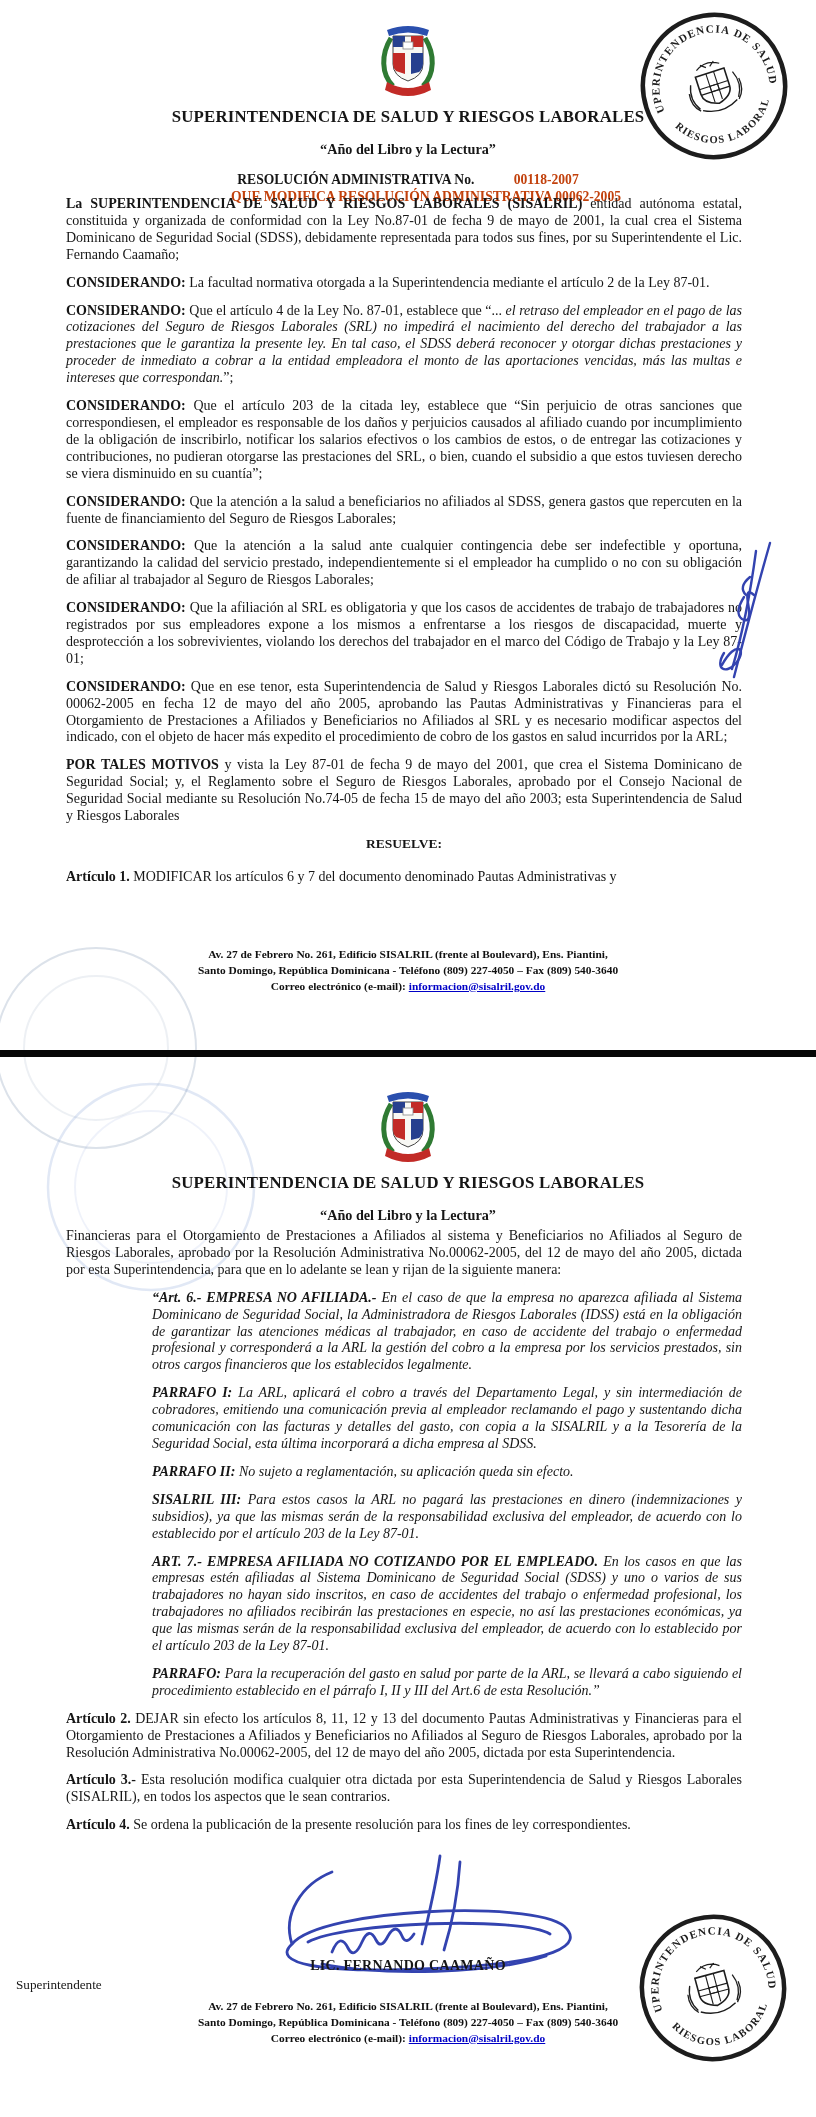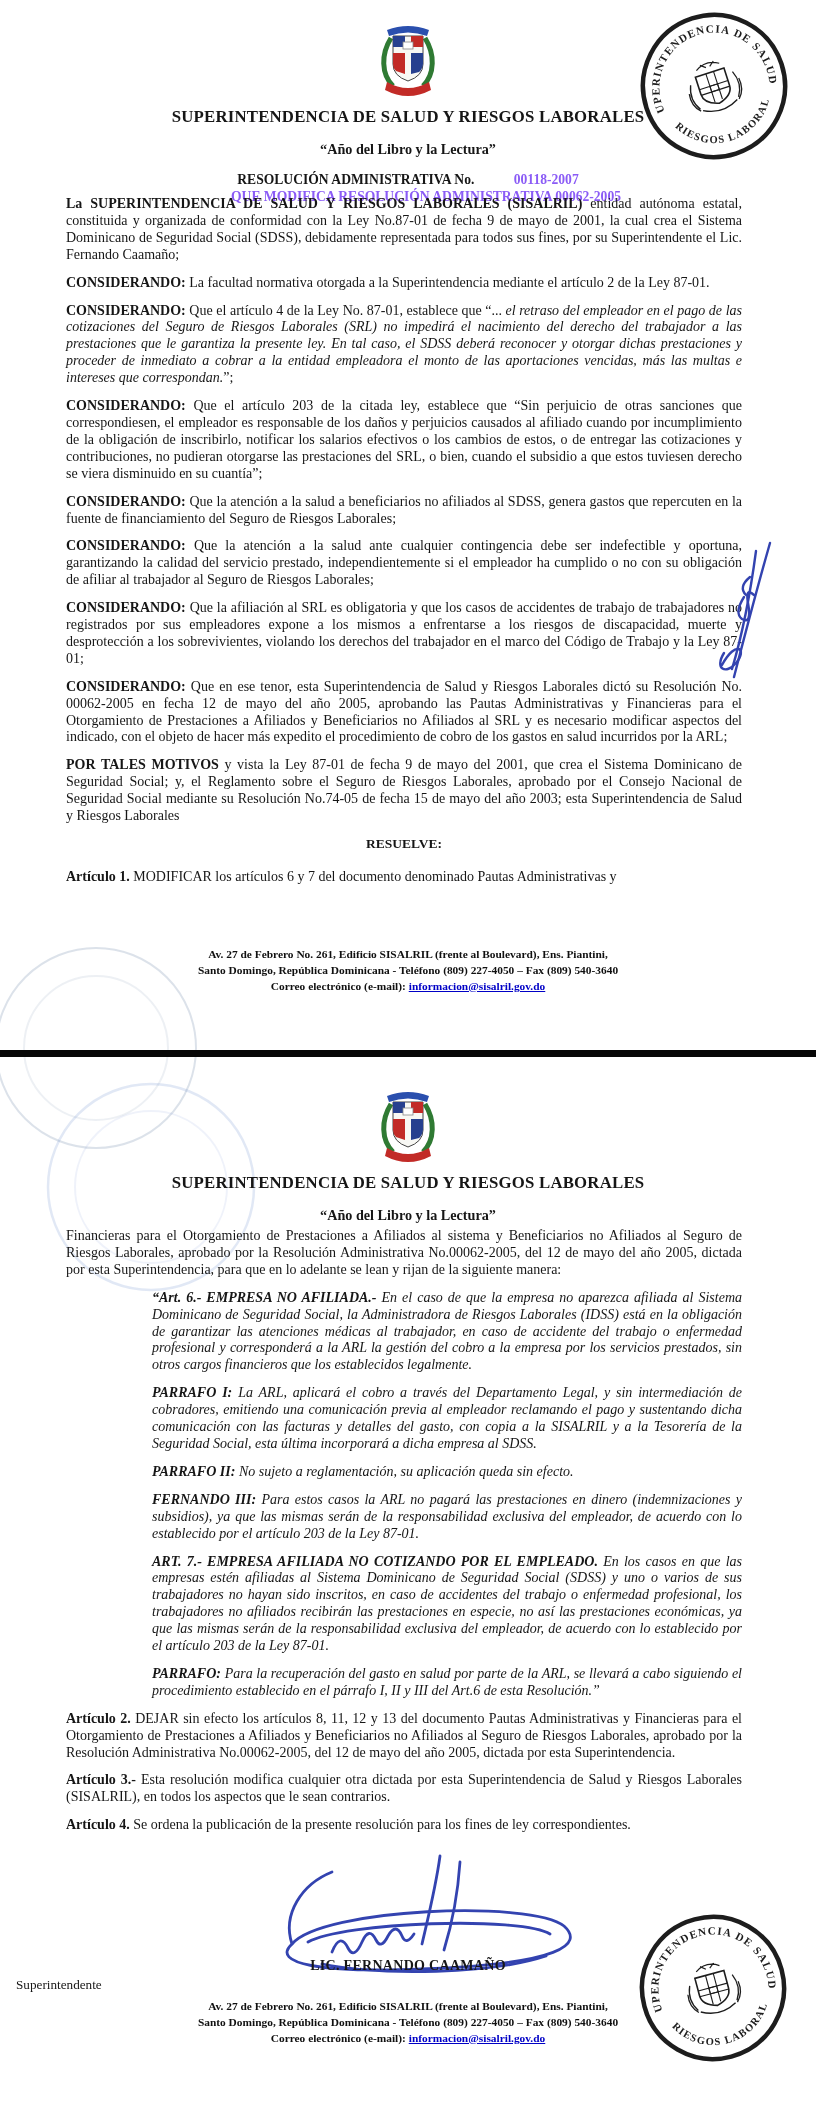--- a/index.html
+++ b/index.html
@@ -6,21 +6,21 @@
   html,body { background:#ffffff; }
   body { width:816px; font-family:"Liberation Serif", serif; color:#161616; }
   .document { position:relative; width:816px; height:2117px; background:#fff; overflow:hidden; }
 
   
   .page-header { position:absolute; left:0; width:816px; text-align:center; }
   .arms { display:block; margin:0 auto; }
   .org-name { font-size:16.8px; font-weight:bold; letter-spacing:.2px; margin-top:3px; }
   .motto { font-size:14.2px; font-weight:bold; margin-top:14px; }
   .res-block { margin-top:13px; font-weight:bold; font-size:13.6px; line-height:17px; }
-  .blue { color:#8b5cf6;margin-left:36px; }
+  .blue { color:#c2410c;margin-left:36px; }
 
   
   .body-col { position:absolute; left:66px; width:676px; }
   .par { text-align:justify; font-size:14px; line-height:16.9px; margin-bottom:11px; }
   .par b { font-weight:bold; }
   .quoted { margin-left:86px; font-style:italic; }
   .resuelve { text-align:center; font-weight:bold; font-size:13.5px; margin:8px 0 17px; }
 
   
   .page-footer { position:absolute; left:0; width:816px; text-align:center; font-weight:bold; font-size:11.4px; line-height:16px; color:#101010; }
@@ -136,21 +136,21 @@
     </svg>
     <div class="org-name">SUPERINTENDENCIA DE SALUD Y RIESGOS LABORALES</div>
     <div class="motto">“Año del Libro y la Lectura”</div>
   </div>
 
   <div class="body-col" style="top:1228px;">
     <p class="par">Financieras para el Otorgamiento de Prestaciones a Afiliados al sistema y Beneficiarios no Afiliados al Seguro de Riesgos Laborales, aprobado por la Resolución Administrativa No.00062-2005, del 12 de mayo del año 2005, dictada por esta Superintendencia, para que en lo adelante se lean y rijan de la siguiente manera:</p>
     <p class="par quoted"><b>“Art. 6.- EMPRESA NO AFILIADA.-</b><span> En el caso de que la empresa no aparezca afiliada al Sistema Dominicano de Seguridad Social, la Administradora de Riesgos Laborales (IDSS) está en la obligación de garantizar las atenciones médicas al trabajador, en caso de accidente del trabajo o enfermedad profesional y corresponderá a la ARL  la gestión del cobro a la empresa por los servicios prestados, sin otros cargos financieros que los establecidos legalmente.</span></p>
     <p class="par quoted"><b>PARRAFO I:</b><span> La ARL, aplicará el cobro a través del Departamento Legal, y sin intermediación de cobradores, emitiendo una comunicación previa al empleador reclamando el pago y sustentando dicha comunicación con las facturas y detalles del gasto, con copia a la SISALRIL y a la Tesorería de la Seguridad Social, esta última incorporará a dicha empresa al SDSS.</span></p>
     <p class="par quoted"><b>PARRAFO II:</b><span> No sujeto a reglamentación, su  aplicación queda sin efecto.</span></p>
-    <p class="par quoted"><b>FERNANDO III:</b><span> Para estos casos la ARL no pagará las prestaciones en dinero (indemnizaciones y subsidios), ya que las mismas serán de la responsabilidad exclusiva del empleador, de acuerdo con lo establecido por el artículo 203 de la Ley 87-01.</span></p>
+    <p class="par quoted"><b>SISALRIL III:</b><span> Para estos casos la ARL no pagará las prestaciones en dinero (indemnizaciones y subsidios), ya que las mismas serán de la responsabilidad exclusiva del empleador, de acuerdo con lo establecido por el artículo 203 de la Ley 87-01.</span></p>
     <p class="par quoted"><b>ART. 7.- EMPRESA AFILIADA NO COTIZANDO POR EL EMPLEADO.</b><span> En los casos en que las empresas estén afiliadas al Sistema Dominicano de Seguridad Social (SDSS) y uno o varios  de sus trabajadores no hayan sido inscritos, en caso de accidentes del trabajo o enfermedad profesional, los trabajadores no afiliados recibirán las prestaciones en especie, no así  las prestaciones económicas, ya que las mismas serán de la responsabilidad exclusiva del empleador, de acuerdo con lo establecido por el artículo 203 de la Ley 87-01.</span></p>
     <p class="par quoted"><b>PARRAFO:</b><span> Para la recuperación del gasto en salud por parte de la ARL, se llevará a cabo siguiendo el procedimiento establecido en el párrafo I, II y III del Art.6 de esta Resolución.”</span></p>
     <p class="par"><b>Artículo 2.</b><span> DEJAR sin efecto los artículos 8, 11, 12 y 13 del documento Pautas Administrativas y Financieras para el Otorgamiento de Prestaciones a Afiliados y Beneficiarios no Afiliados al Seguro de Riesgos Laborales, aprobado por la Resolución Administrativa No.00062-2005, del 12 de mayo del año 2005, dictada por esta Superintendencia.</span></p>
     <p class="par"><b>Artículo 3.-</b><span> Esta resolución modifica cualquier otra dictada por esta Superintendencia de Salud y Riesgos Laborales (SISALRIL), en todos los aspectos que le sean contrarios.</span></p>
     <p class="par"><b>Artículo 4.</b><span> Se ordena la publicación de la presente resolución para los fines de ley correspondientes.</span></p>
   </div>
 
   <svg class="abs" style="left:212px; top:1852px;" width="400" height="132" viewBox="0 0 400 132">
     <g fill="none" stroke="#3343b0" stroke-width="2.8" stroke-linecap="round">
       <path d="M228,4 C224,34 216,66 210,92"></path>

